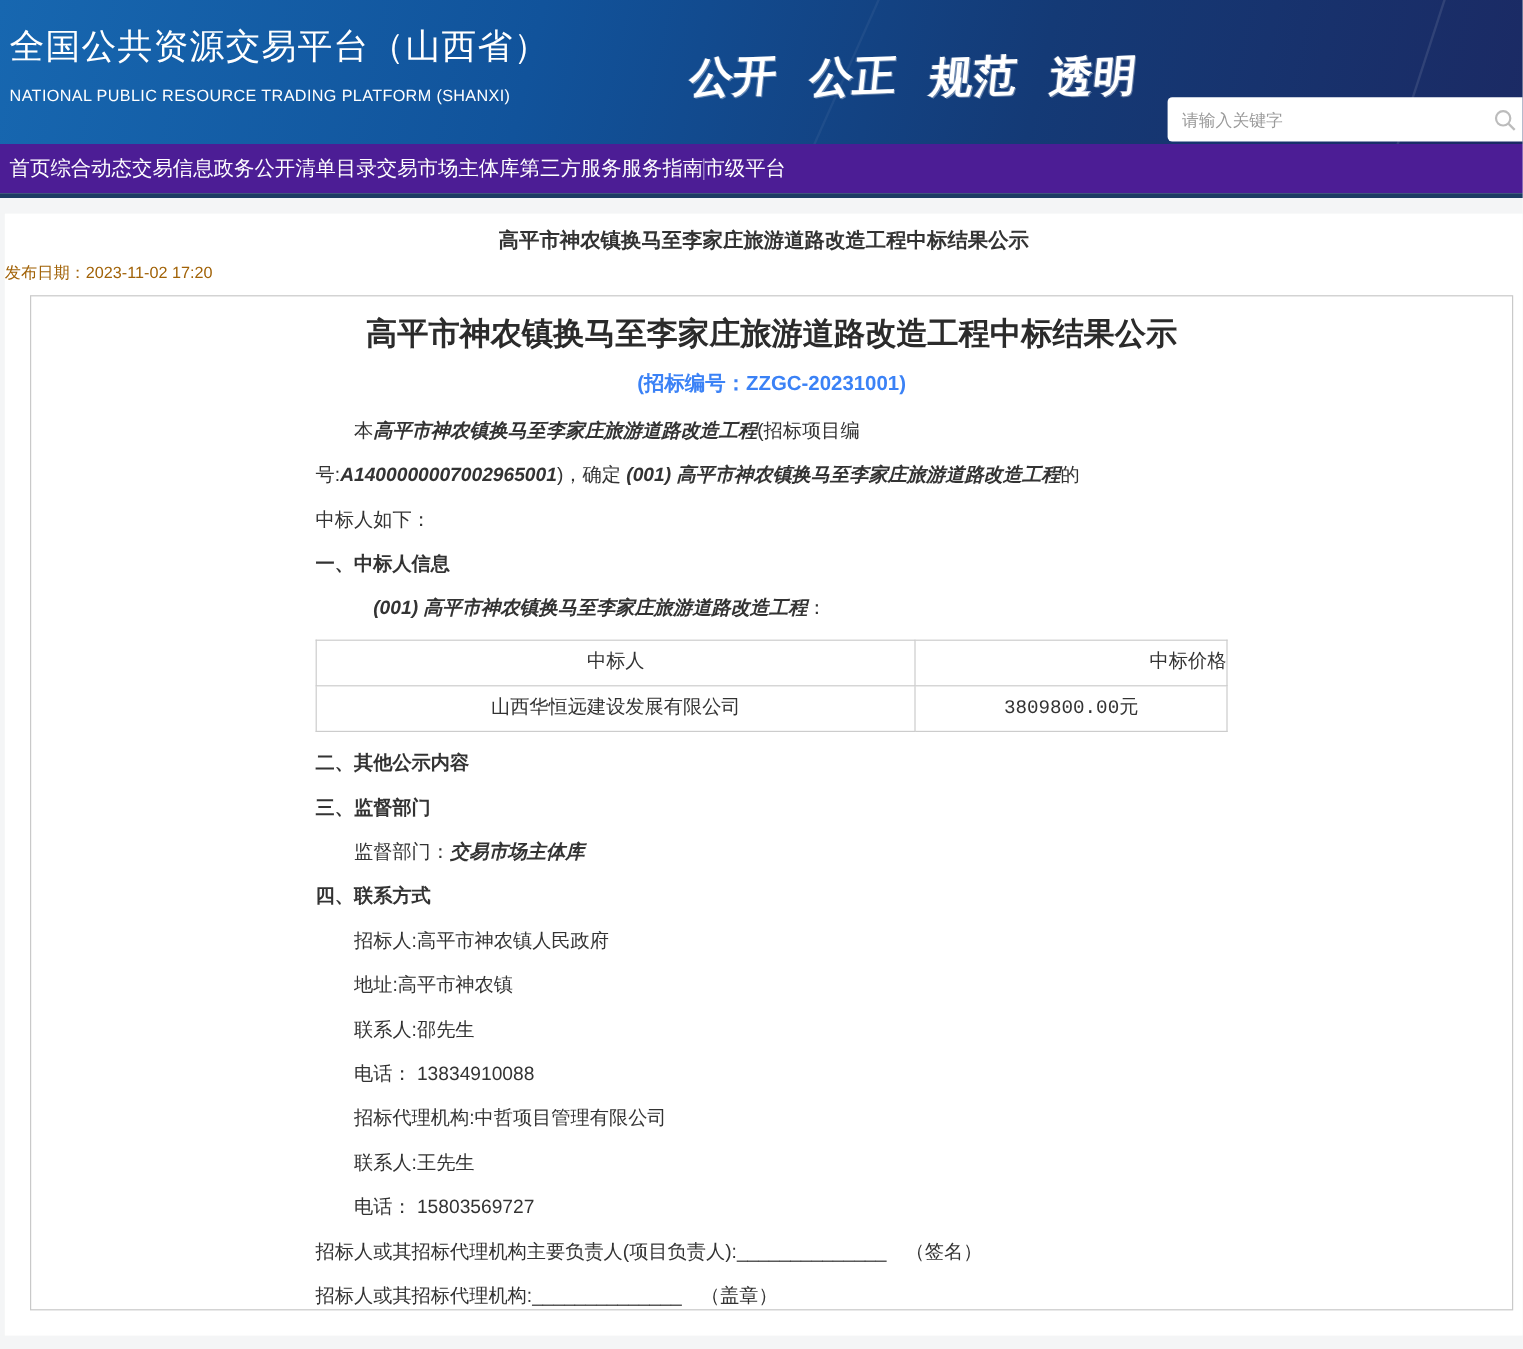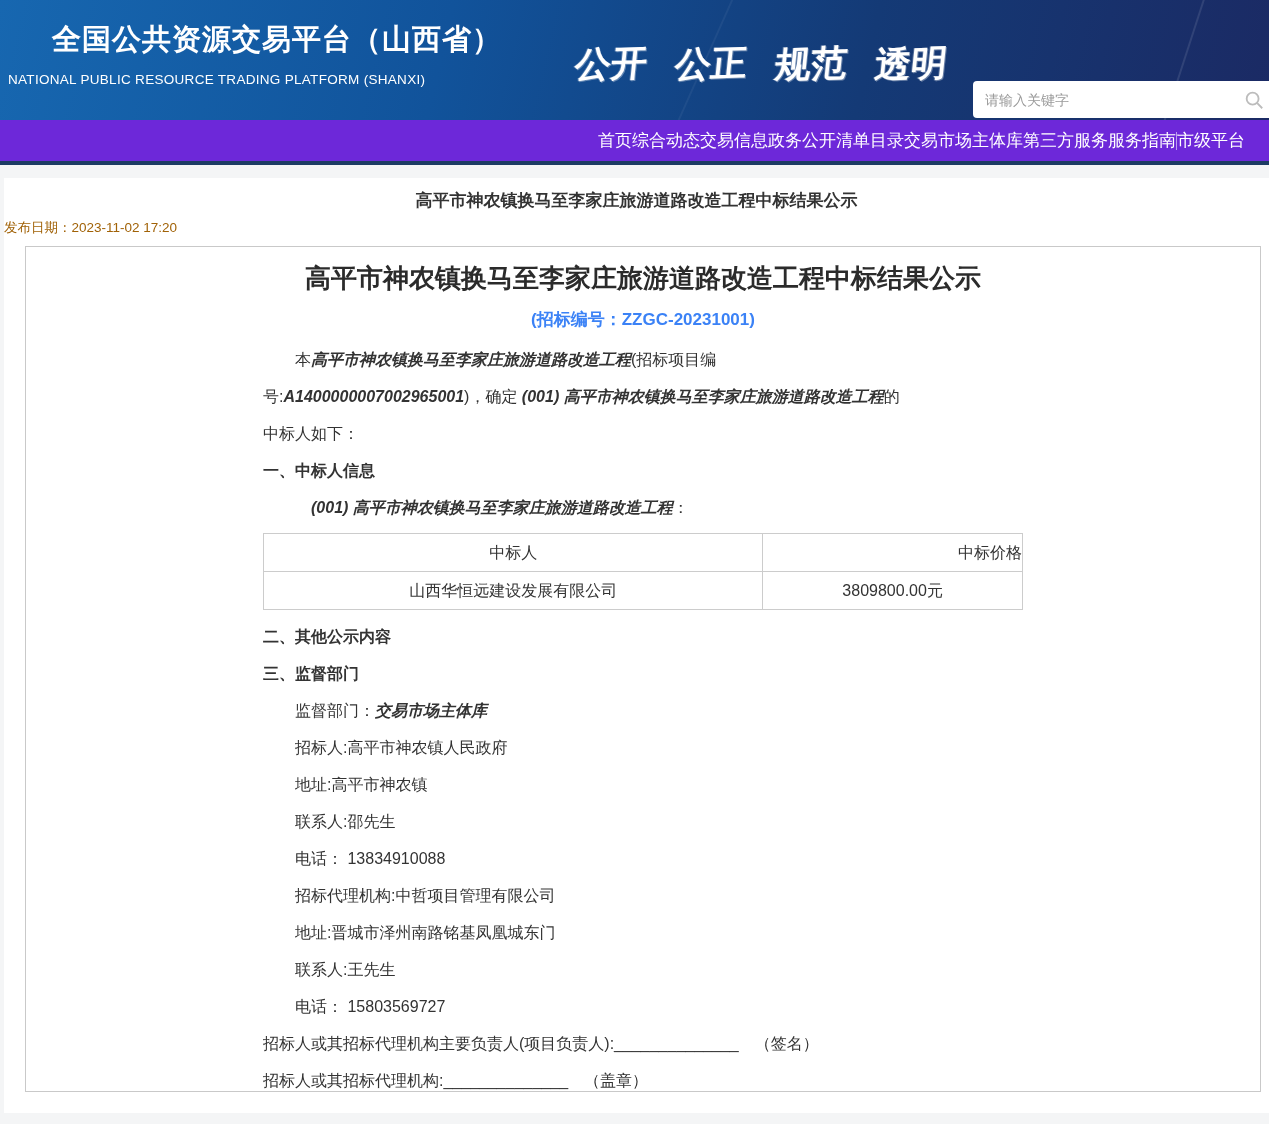--- a/index.html
+++ b/index.html
@@ -12,43 +12,43 @@
     background:linear-gradient(103deg,#1767b0 0%,#11539b 35%,#143a76 68%,#1b2a64 100%);
     overflow:hidden;
   }
   .site-header::before, .site-header::after {
     content:""; position:absolute; width:2px; height:260px;
     background:rgba(255,255,255,.10); transform:rotate(18deg); top:-60px;
   }
   .site-header::before { left:1180px; }
   .site-header::after  { left:700px; transform:rotate(24deg); background:rgba(255,255,255,.05); }
   .logo-block { position:absolute; left:8px; top:22px; color:#fff; }
-  .logo-cn { font-size:29px; font-weight:bold; letter-spacing:1px; line-height:34px;margin-left:44px; }
+  .logo-cn { font-size:29px; font-weight:normal; letter-spacing:1px; line-height:34px; }
   .logo-en { font-size:13.5px; font-weight:400; margin-top:16px; letter-spacing:.3px; }
   .slogan { position:absolute; left:575px; top:40px; display:flex; gap:28px; color:#fff; }
   .slogan span {
     font-size:36px; font-weight:900; transform:skewX(-8deg) rotate(-2deg);
     text-shadow:1px 1px 0 rgba(255,255,255,.35), -1px 0 0 rgba(255,255,255,.25);
   }
   .search-wrap {
     position:absolute; right:0; top:41px; width:296px; height:37px;
     background:#fff; border-radius:4px 0 0 4px; display:flex; align-items:center;margin-top:40px;
   }
   .search-wrap input {
     flex:1; border:none; outline:none; background:transparent;
     font-size:14px; color:#333; padding:0 30px 0 12px;
     font-family:"Liberation Sans","DejaVu Sans",sans-serif;
   }
   .search-wrap input::placeholder { color:#9a9a9a; }
   .search-icon { position:absolute; right:4px; top:8px; width:22px; height:22px; cursor:pointer; }
 
   
   .main-nav {
-    width:1269px; height:41px; background:#6d28d9;
-    display:flex; align-items:center; justify-content:flex-end;
+    width:1269px; height:41px; background:#4c1d95;
+    display:flex; align-items:center; justify-content:flex-start;
     padding:0 24px 0 8px;
   }
   .main-nav a { color:#fff; font-size:17px; text-decoration:none; white-space:nowrap; }
   .nav-divider { width:1px; height:18px; background:rgba(255,255,255,.55); }
   .nav-strip { width:1269px; height:4px; background:#1c3b63; }
 
   
   .main-area { width:1269px; height:959px; background:#f4f5f6; }
   .content-card {
     position:relative; margin:13px 0 0 4px; width:1265px; height:935px;
@@ -68,21 +68,21 @@
   .doc-body p { margin:0; }
   .indent-2 { text-indent:2em; }
   .pad-2 { padding-left:2em; }
   .pad-3 { padding-left:3em; }
   .bold { font-weight:bold;font-style:italic; }
   .heading { font-weight:bold; }
 
   table.award-table { border-collapse:collapse; width:760px; margin:7px 0 8px; }
   table.award-table th, table.award-table td {
     border:1px solid #ccc; text-align:center; font-size:16px; color:#333;
-    font-weight:normal; height:37px;
+    font-weight:normal; height:37px;font-family:Liberation Mono, monospace;
   }
   table.award-table .col-winner { width:500px; }
   table.award-table .col-price  { width:260px;text-align:right; }
 
   .sig-line { text-align:left; padding-right:10px; }
 
   .footer-gap { width:1269px; height:11px; background:#f4f5f6; }
 </style>
 </head>
 <body>
@@ -147,27 +147,27 @@
           <tr>
             <td>山西华恒远建设发展有限公司</td>
             <td>3809800.00元</td>
           </tr>
         </tbody>
           </table>
 
         <p class="heading">二、其他公示内容</p>
         <p class="heading">三、监督部门</p>
         <p class="pad-2"><span>监督部门：</span><span class="bold">交易市场主体库</span></p>
+        <p class="heading">四、联系方式</p>
 
         <p class="pad-2">招标人:高平市神农镇人民政府</p>
         <p class="pad-2">地址:高平市神农镇</p>
         <p class="pad-2">联系人:邵先生</p>
         <p class="pad-2">电话： 13834910088</p>
         <p class="pad-2">招标代理机构:中哲项目管理有限公司</p>
-        <p class="pad-2">地址:晋城市泽州南路铭基凤凰城东门</p>
         <p class="pad-2">联系人:王先生</p>
         <p class="pad-2">电话： 15803569727</p>
 
         <p class="sig-line">招标人或其招标代理机构主要负责人(项目负责人):______________　（签名）</p>
         <p class="sig-line">招标人或其招标代理机构:______________　（盖章）</p>
       </div>
     </div>
   </div>
   <div class="footer-gap"></div>
 </div>

